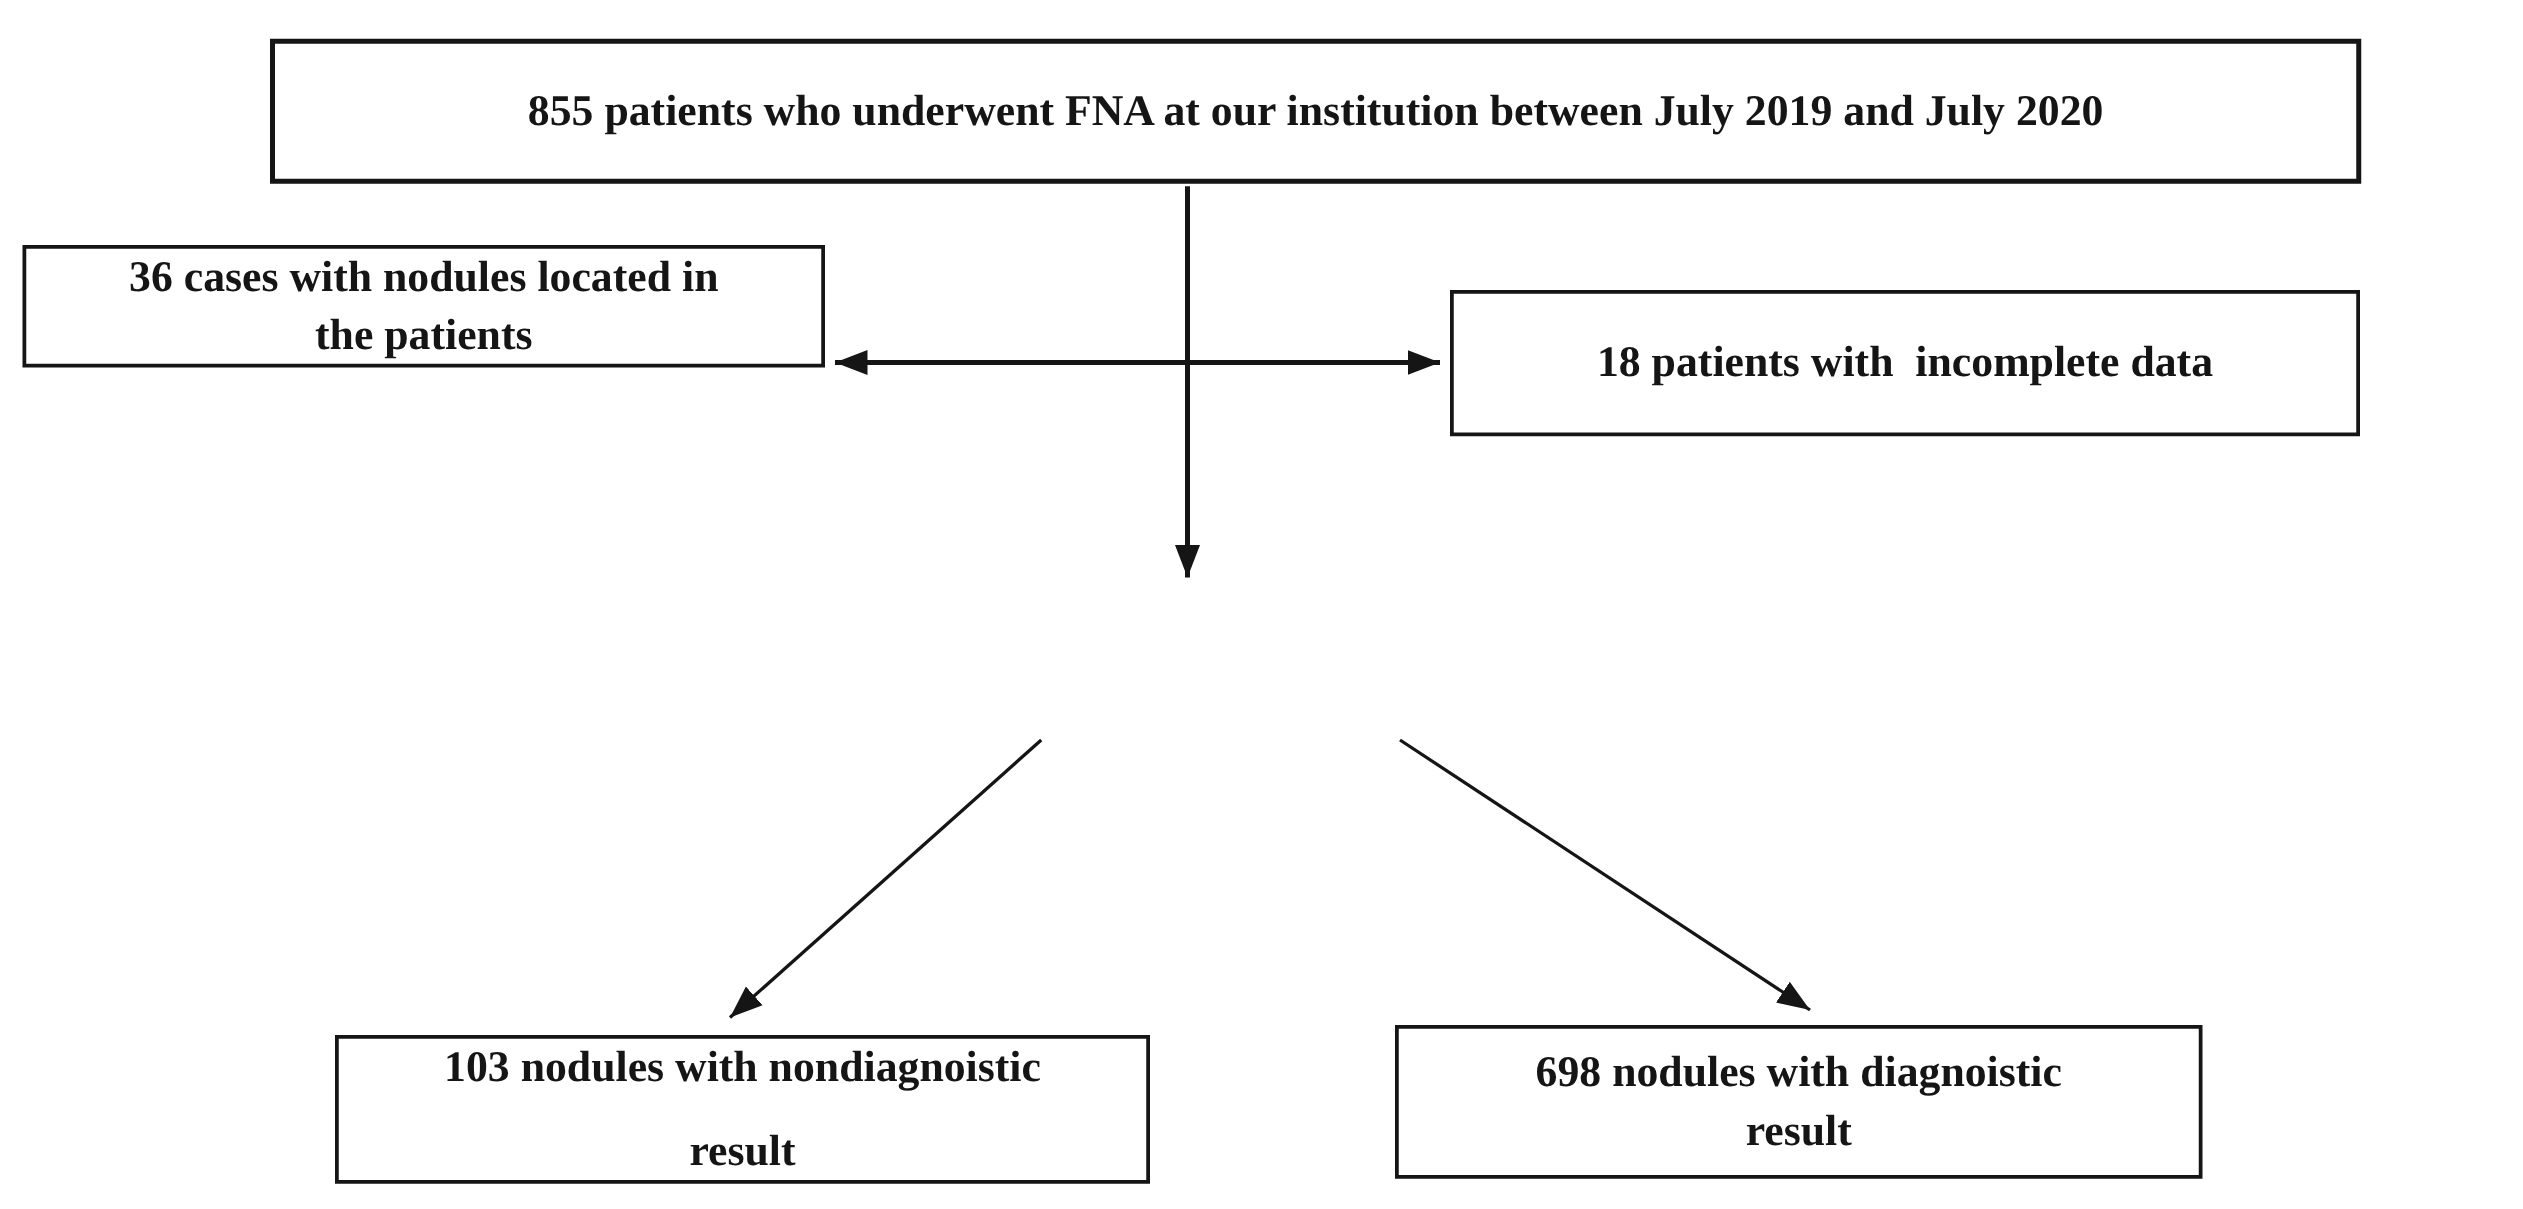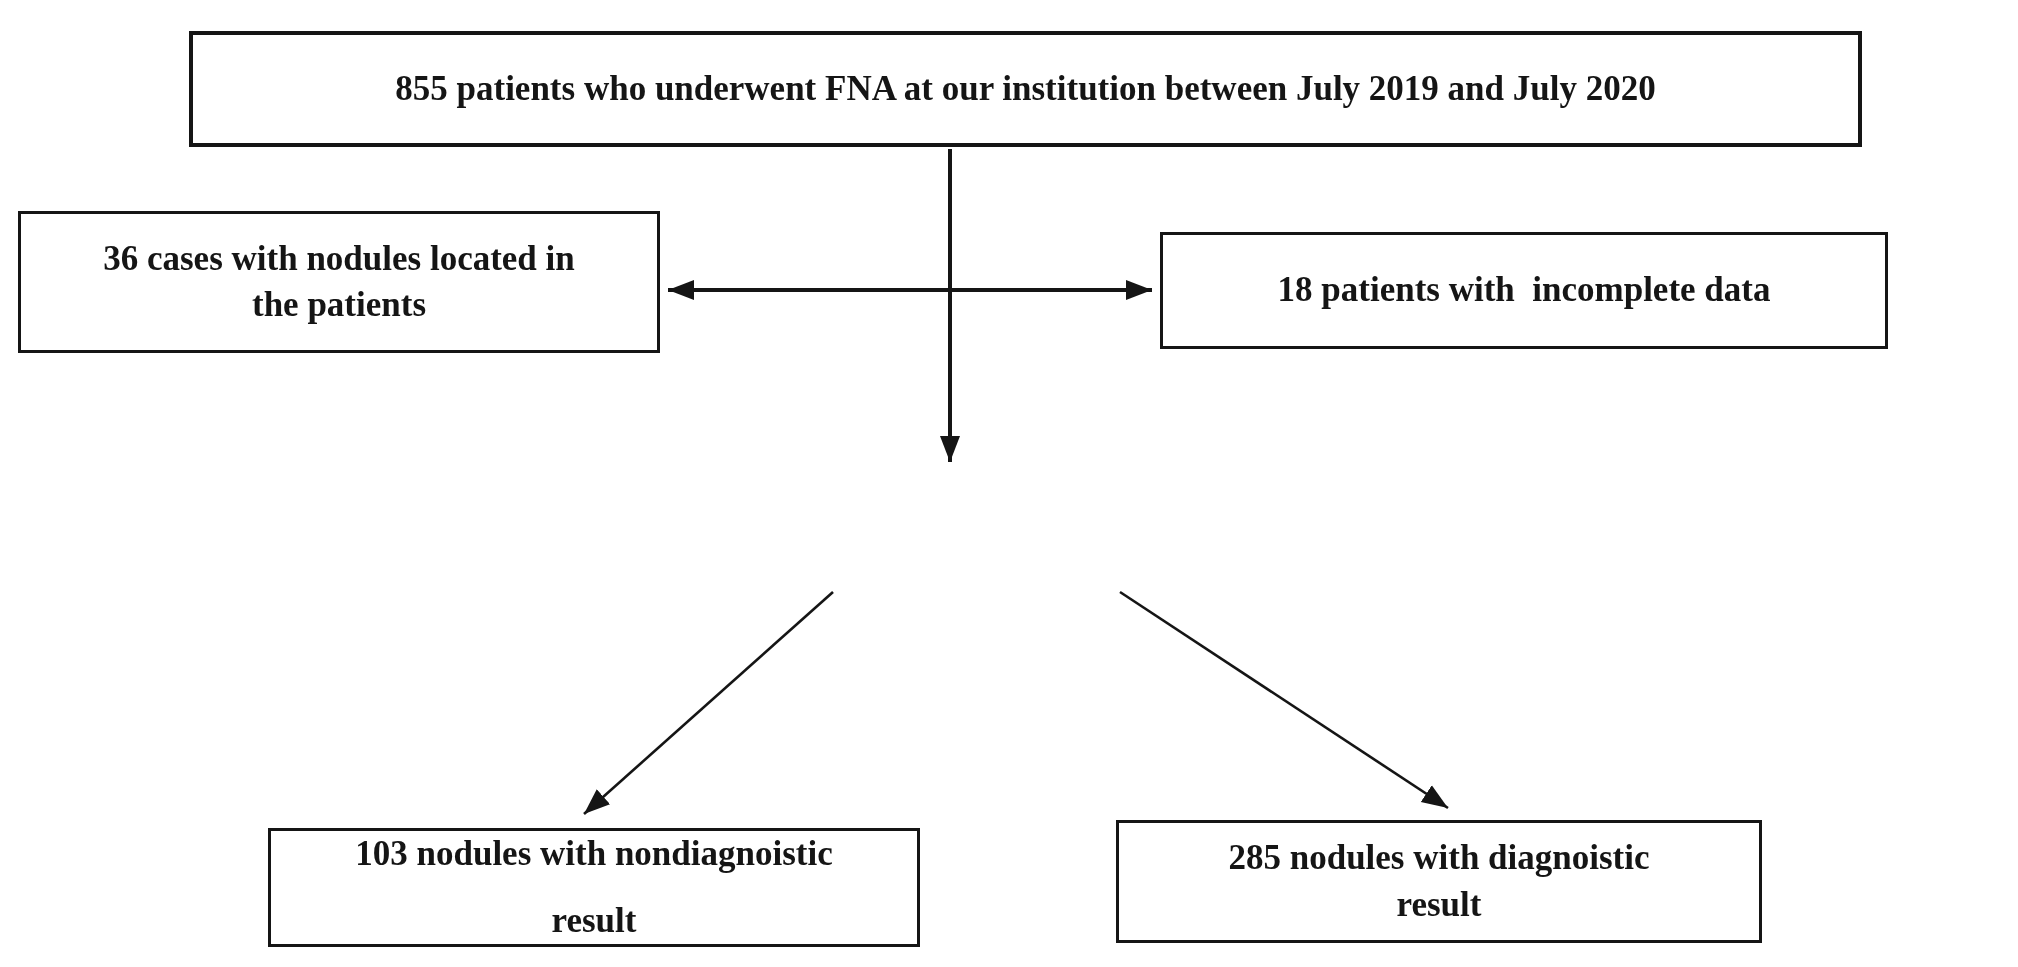--- a/index.html
+++ b/index.html
@@ -26,22 +26,22 @@
     align-items:center;
     justify-content:center;
     text-align:center;
     font-weight:bold;
     font-size:35px;
     line-height:1.32;
     white-space:pre-wrap;
     z-index:2;
   }
   .box span{display:block;}
-  #box-total      {left:189px;  top:31px;  width:1673px; height:116px; border-width:4px;}
-  #box-isthmus    {left:18px;   top:211px; width:642px;  height:142px;}
+  #box-total      {left:216px;  top:31px;  width:1673px; height:116px; border-width:4px;}
+  #box-isthmus    {left:18px;   top:196px; width:642px;  height:98px;}
   #box-incomplete {left:1160px; top:232px; width:728px;  height:117px;}
   #box-included   {left:658px;  top:470px; width:587px;  height:118px; border-width:4px;}
   #box-nondiag    {left:268px;  top:828px; width:652px;  height:119px;gap:20px;}
   #box-diag       {left:1116px; top:820px; width:646px;  height:123px;}
   svg.arrows{position:absolute;left:0;top:0;width:2018px;height:967px;z-index:1;}
   svg.arrows line{stroke:var(--line);}
 </style>
 </head>
 <body>
 
@@ -60,21 +60,21 @@
     <span>18 patients with  incomplete data</span>
   </div>
 
 
   <div class="box" id="box-nondiag">
     <span>103 nodules with nondiagnoistic</span>
     <span>result</span>
   </div>
 
   <div class="box" id="box-diag">
-    <span>285 nodules with diagnoistic</span>
+    <span>698 nodules with diagnoistic</span>
     <span>result</span>
   </div>
 
   <svg class="arrows" viewBox="0 0 2018 967" xmlns="http://www.w3.org/2000/svg">
     <defs>
       <marker id="ah" markerUnits="userSpaceOnUse" markerWidth="30" markerHeight="26" refX="26" refY="12" orient="auto-start-reverse">
         <path d="M0,2 L26,12 L0,22 z" fill="#151515"></path>
       </marker>
     </defs>
 

